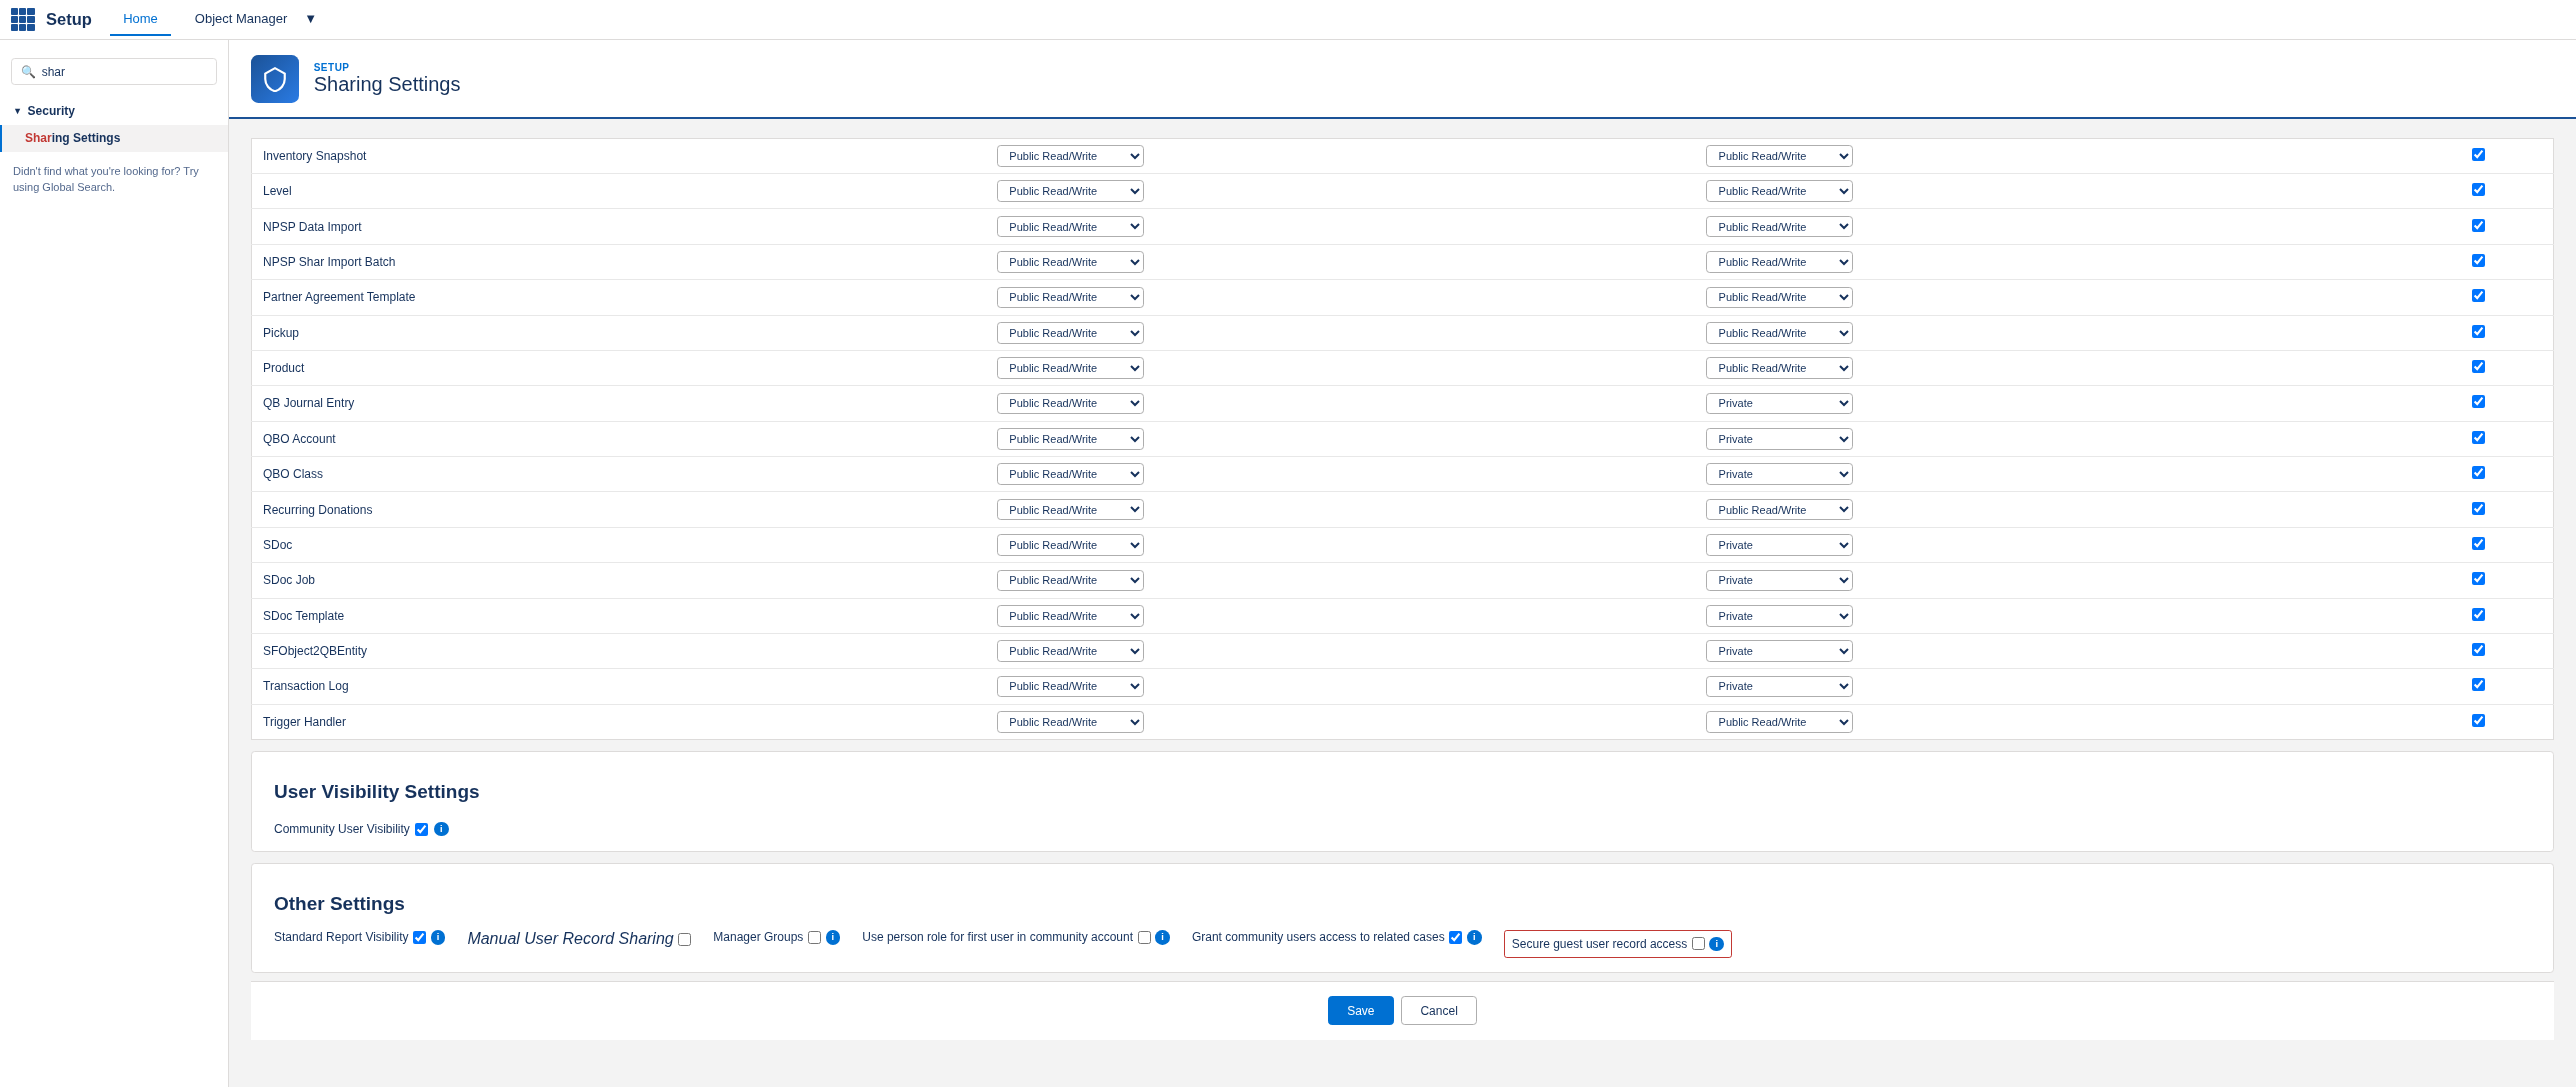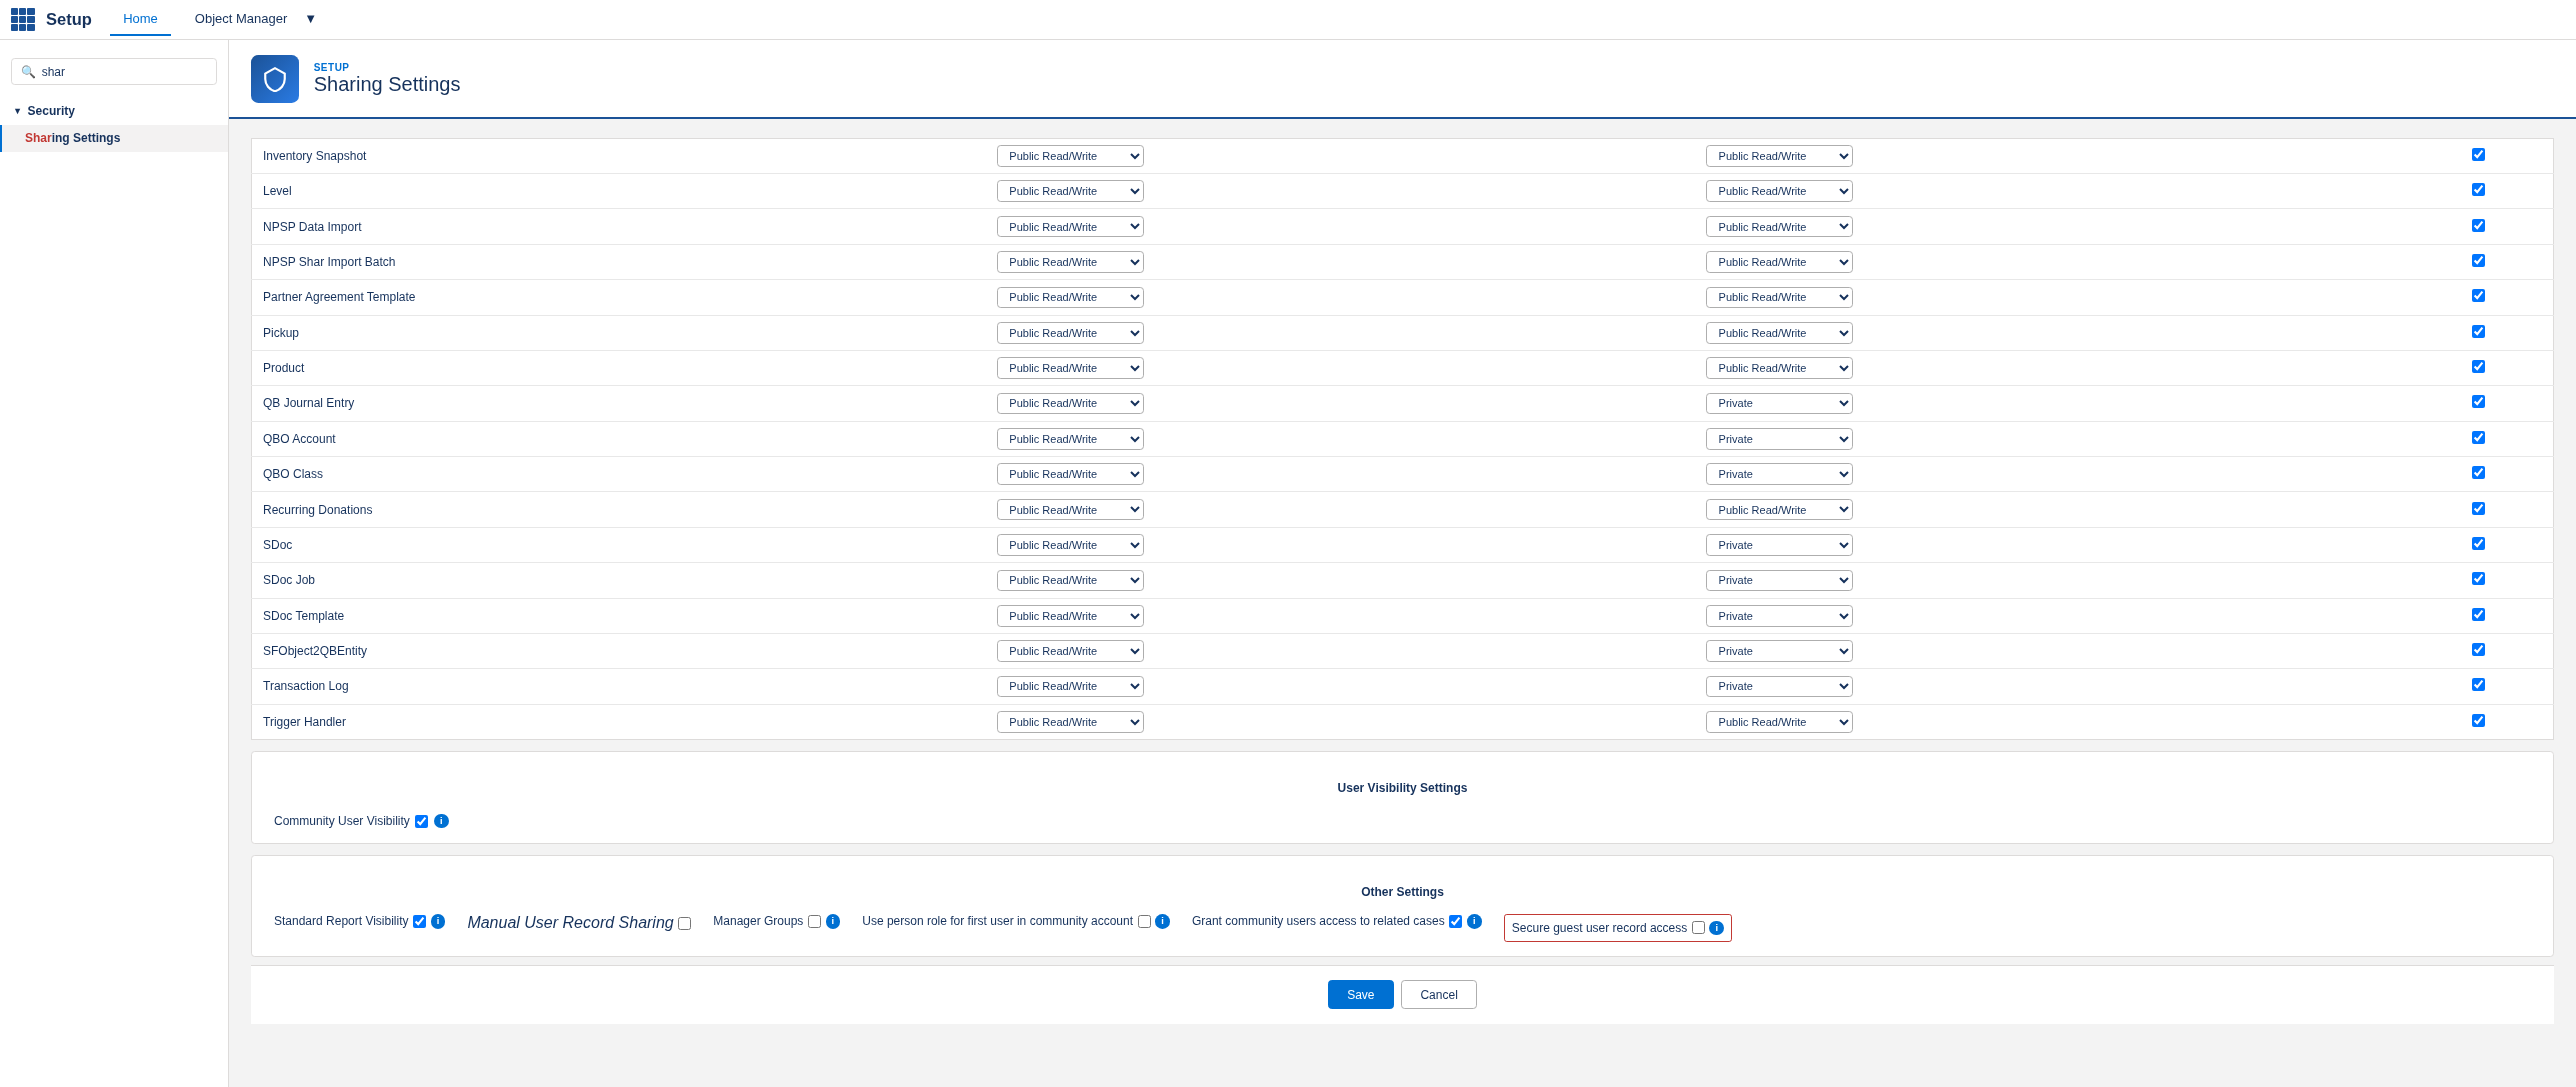--- a/index.html
+++ b/index.html
@@ -168,25 +168,24 @@
       color: #16325c;
       appearance: auto;
       min-width: 147px;
     }
 
     .checkbox-cell { text-align: center; }
     .checkbox-cell input[type=checkbox] { width: 13px; height: 13px; }
 
     
     .section-title {
-      font-size: 12px;
+      font-size: 19px;
       font-weight: 700;
       color: #16325c;
       padding: 14.7px 0 7.3px;
-      text-align: center;
     }
 
     
     .extra-settings {
       background: #fff;
       border: 0.9px solid #dddbda;
       border-radius: 3.7px;
       padding: 14.7px 22px;
       margin-top: 0;
     }
@@ -303,20 +302,21 @@
 
     <div class="sidebar-section-header">
       <span class="chevron">▼</span>
       <span>Security</span>
     </div>
 
     <div class="sidebar-item active">
       <span><span class="highlight">Shar</span>ing Settings</span>
     </div>
 
+    <div class="sidebar-not-found">Didn't find what you're looking for? Try using Global Search.</div>
   </aside>
 
   <main class="main-content">
 
     <div class="page-header">
       <div class="page-header-icon">
         <svg width="26" height="26" viewBox="0 0 24 24" fill="none" stroke="white" stroke-width="2">
           <path d="M12 2L3 7v5c0 5.25 3.75 10.15 9 11.25C17.25 22.15 21 17.25 21 12V7L12 2z"></path>
         </svg>
       </div>

